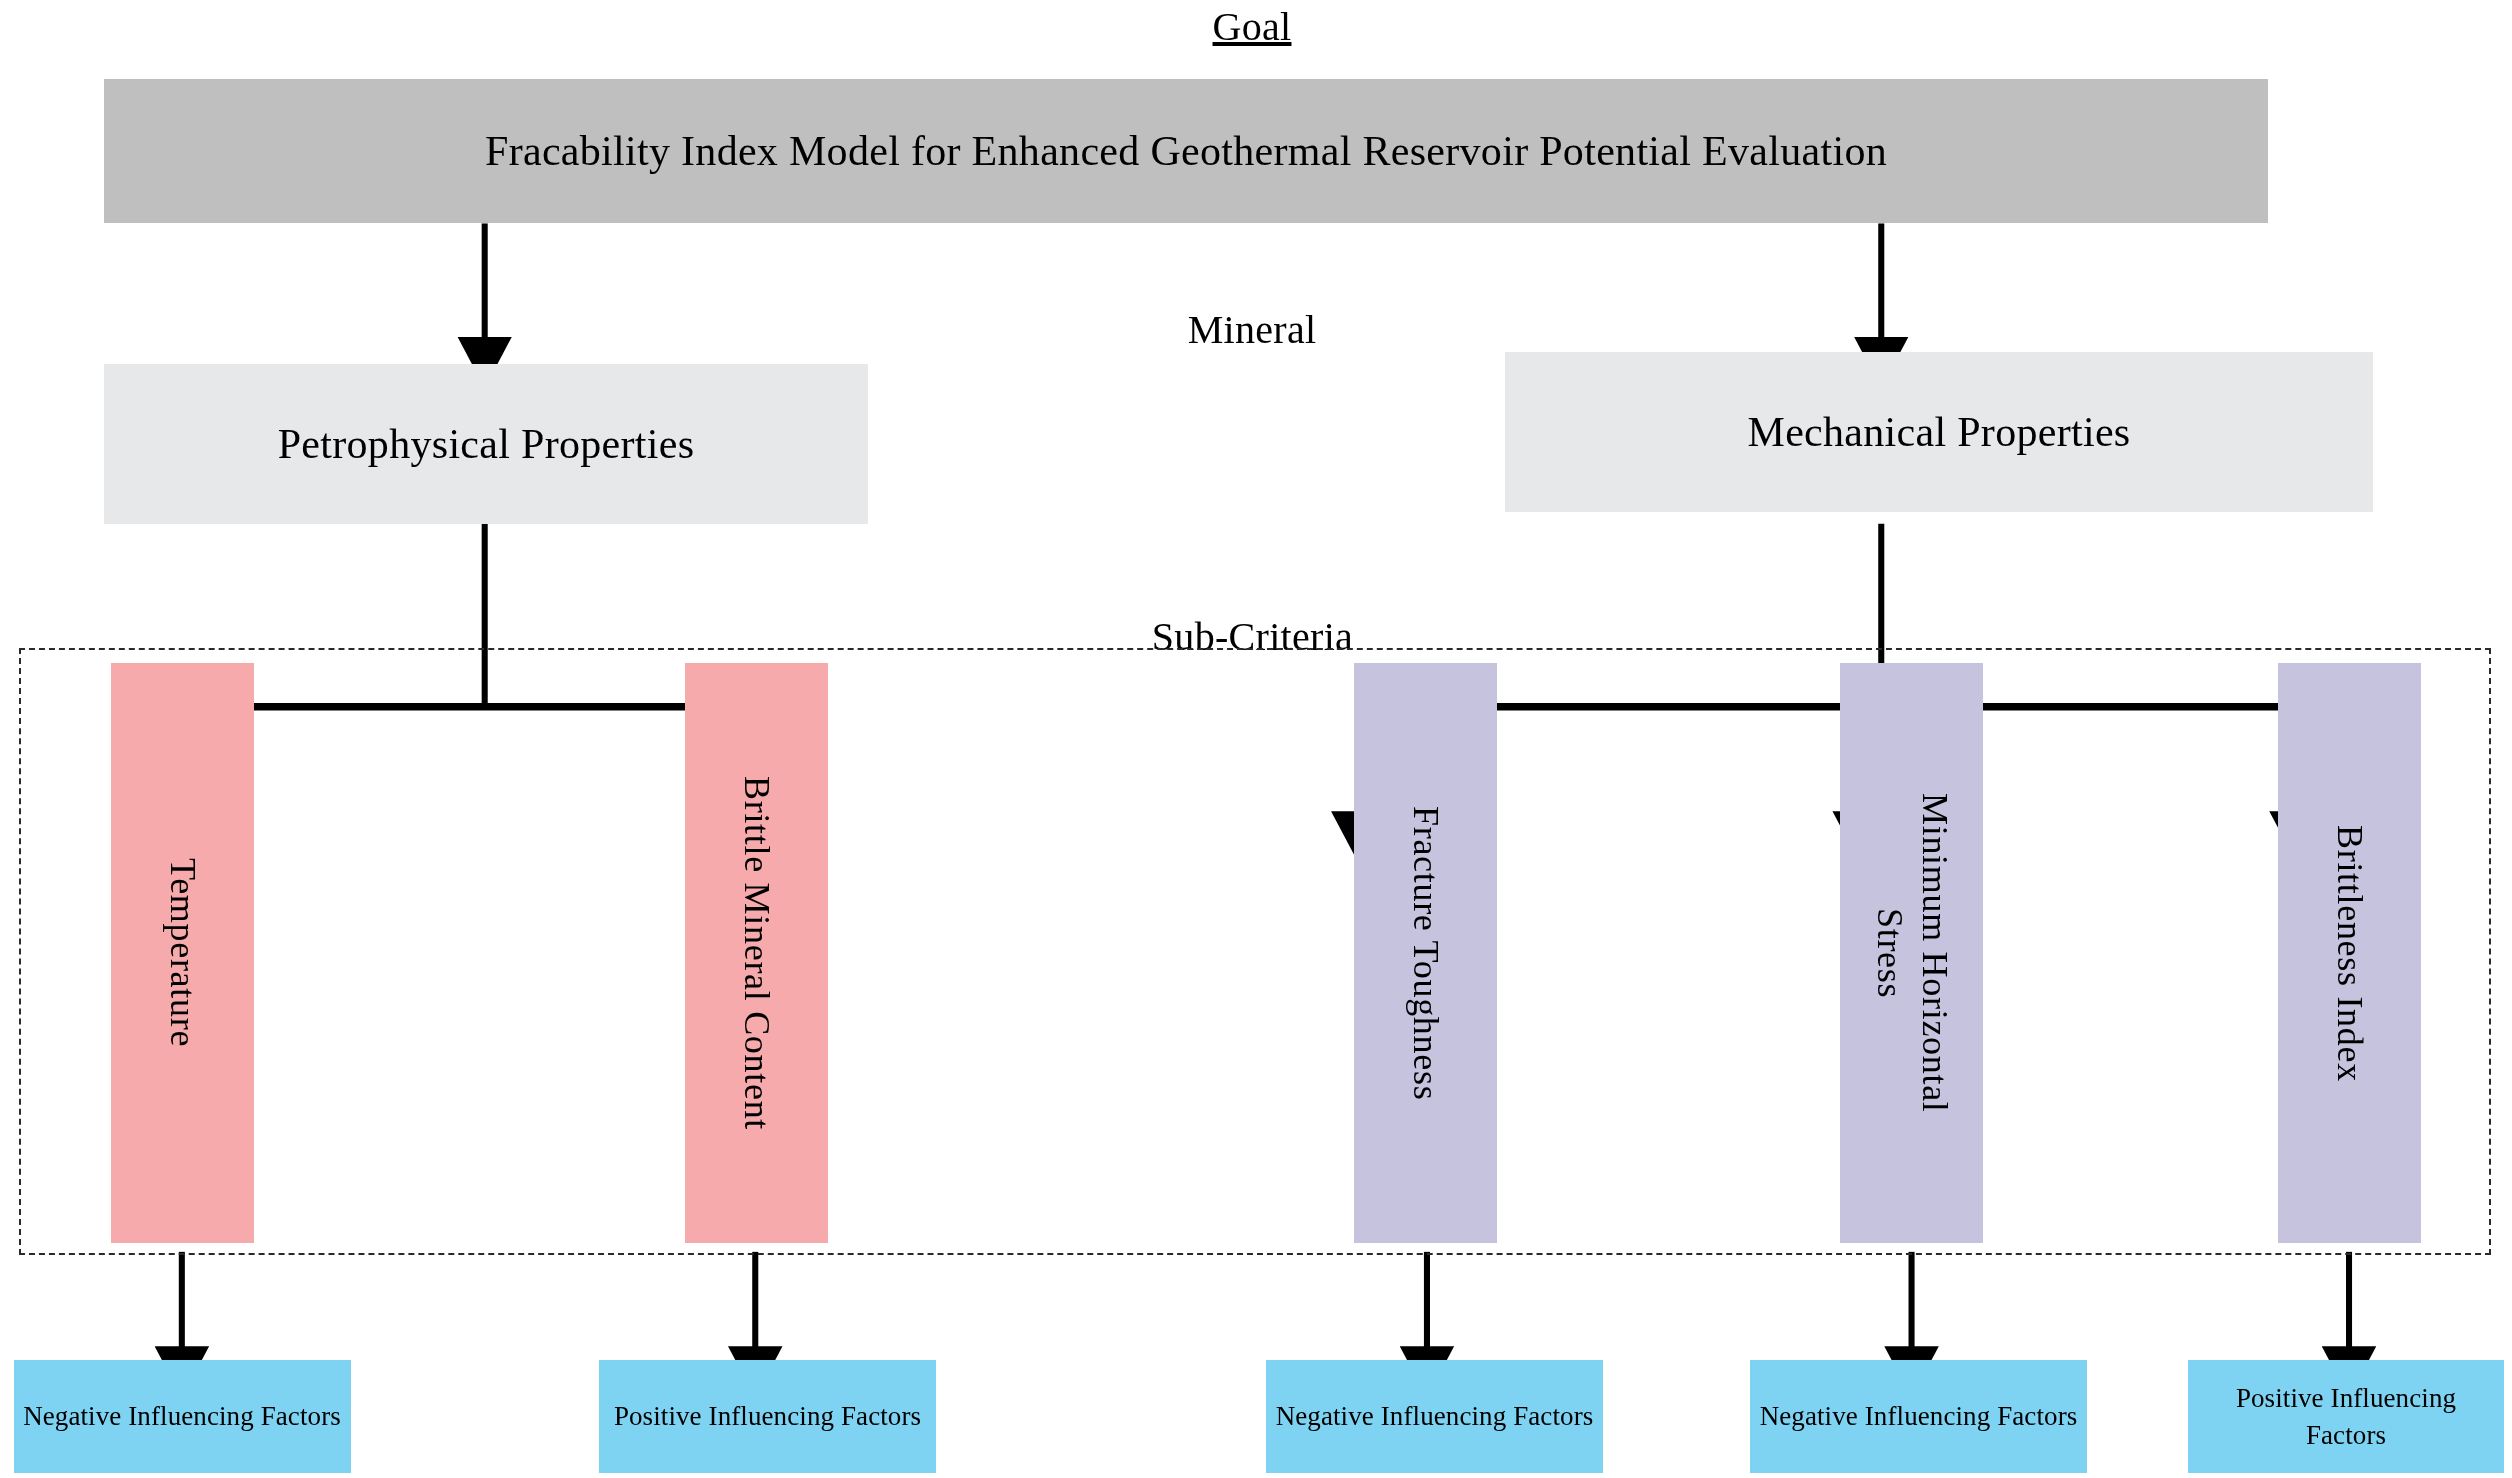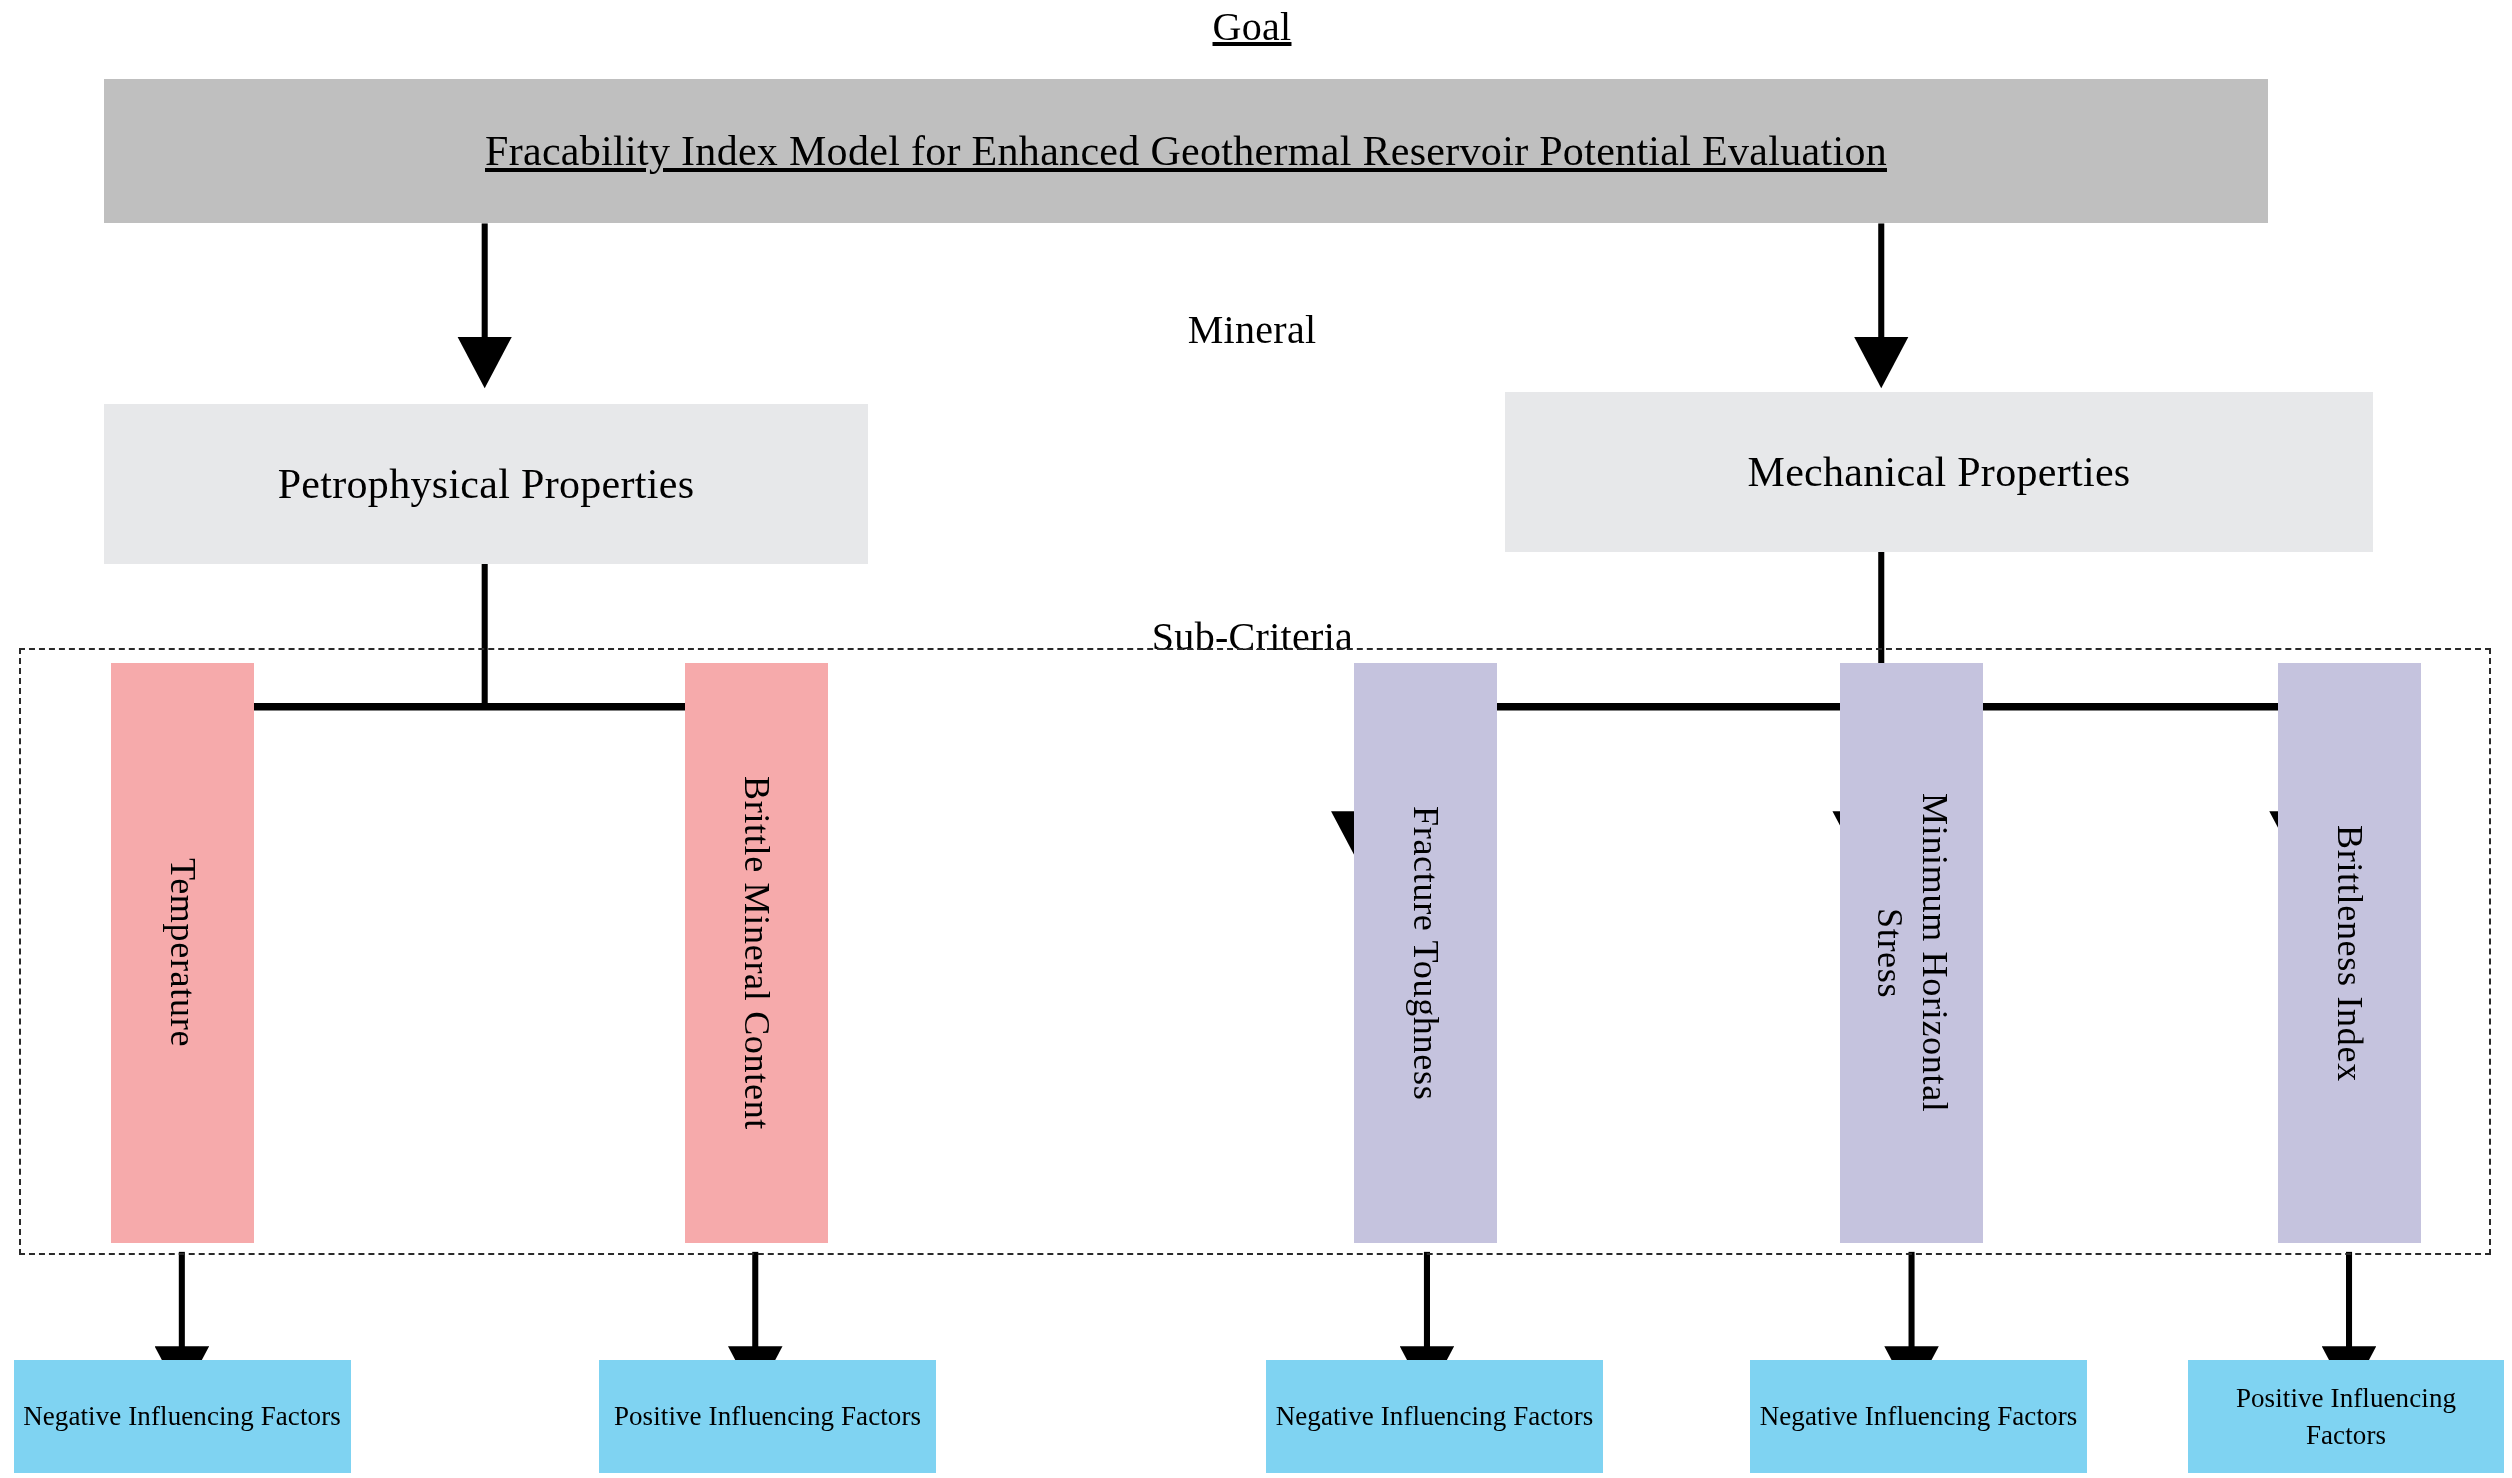--- a/index.html
+++ b/index.html
@@ -8,21 +8,21 @@
   #stage{position:absolute;left:0;top:0;width:2512px;height:1478px;}
   svg.edges{position:absolute;left:0;top:0;width:2512px;height:1478px;pointer-events:none;}
 
   .lvl-label{position:absolute;text-align:center;font-size:40px;line-height:1;
              white-space:nowrap;letter-spacing:0.3px;}
 
   .box{position:absolute;display:flex;align-items:center;justify-content:center;
        text-align:center;box-sizing:border-box;}
 
   .goal-box{background:#bfbfbf;font-size:42px;letter-spacing:0.3px;}
-  .crit-box{background:#e7e8ea;font-size:42px;letter-spacing:0.3px;margin-top:40px;}
+  .crit-box{background:#e7e8ea;font-size:42px;letter-spacing:0.3px;}
 
   .subcrit-col{writing-mode:vertical-rl;text-orientation:mixed;
                font-size:36px;line-height:1.25;letter-spacing:0.7px;
                white-space:normal;}
   .sub-pink{background:#f6aaab;}
   .sub-purple{background:#c5c3de;}
 
   .leaf-box{background:#7fd3f2;font-size:27px;line-height:1.35;
             letter-spacing:0.1px;padding:0 5.4px;}
 
@@ -59,21 +59,21 @@
     <path d="M1122,1860 L1122,2020" stroke="#000" stroke-width="9" fill="none" marker-end="url(#arrow)"></path>
     <path d="M2120,1860 L2120,2020" stroke="#000" stroke-width="9" fill="none" marker-end="url(#arrow)"></path>
     <path d="M2840,1860 L2840,2020" stroke="#000" stroke-width="9" fill="none" marker-end="url(#arrow)"></path>
     <path d="M3490,1860 L3490,2020" stroke="#000" stroke-width="9" fill="none" marker-end="url(#arrow)"></path>
   </svg>
 
   <div class="lvl-label" style="left:1050px;top:6.7px;width:404px;text-decoration:underline;">Goal</div>
   <div class="lvl-label" style="left:1050px;top:310px;width:404px;">Mineral</div>
   <div class="lvl-label" style="left:1010px;top:617px;width:485px;">Sub-Criteria</div>
 
-  <div class="box goal-box" style="left:104px;top:79px;width:2164px;height:144px;text-decoration:underline;">
+  <div class="box goal-box" style="left:104px;top:79px;width:2164px;height:144px;">
     <span>Fracability Index Model for Enhanced Geothermal Reservoir Potential Evaluation</span>
   </div>
 
   <div class="box crit-box" style="left:104px;top:364px;width:764px;height:160px;">
     <span>Petrophysical Properties</span>
   </div>
   <div class="box crit-box" style="left:1505px;top:352px;width:868px;height:160px;">
     <span>Mechanical Properties</span>
   </div>
 

